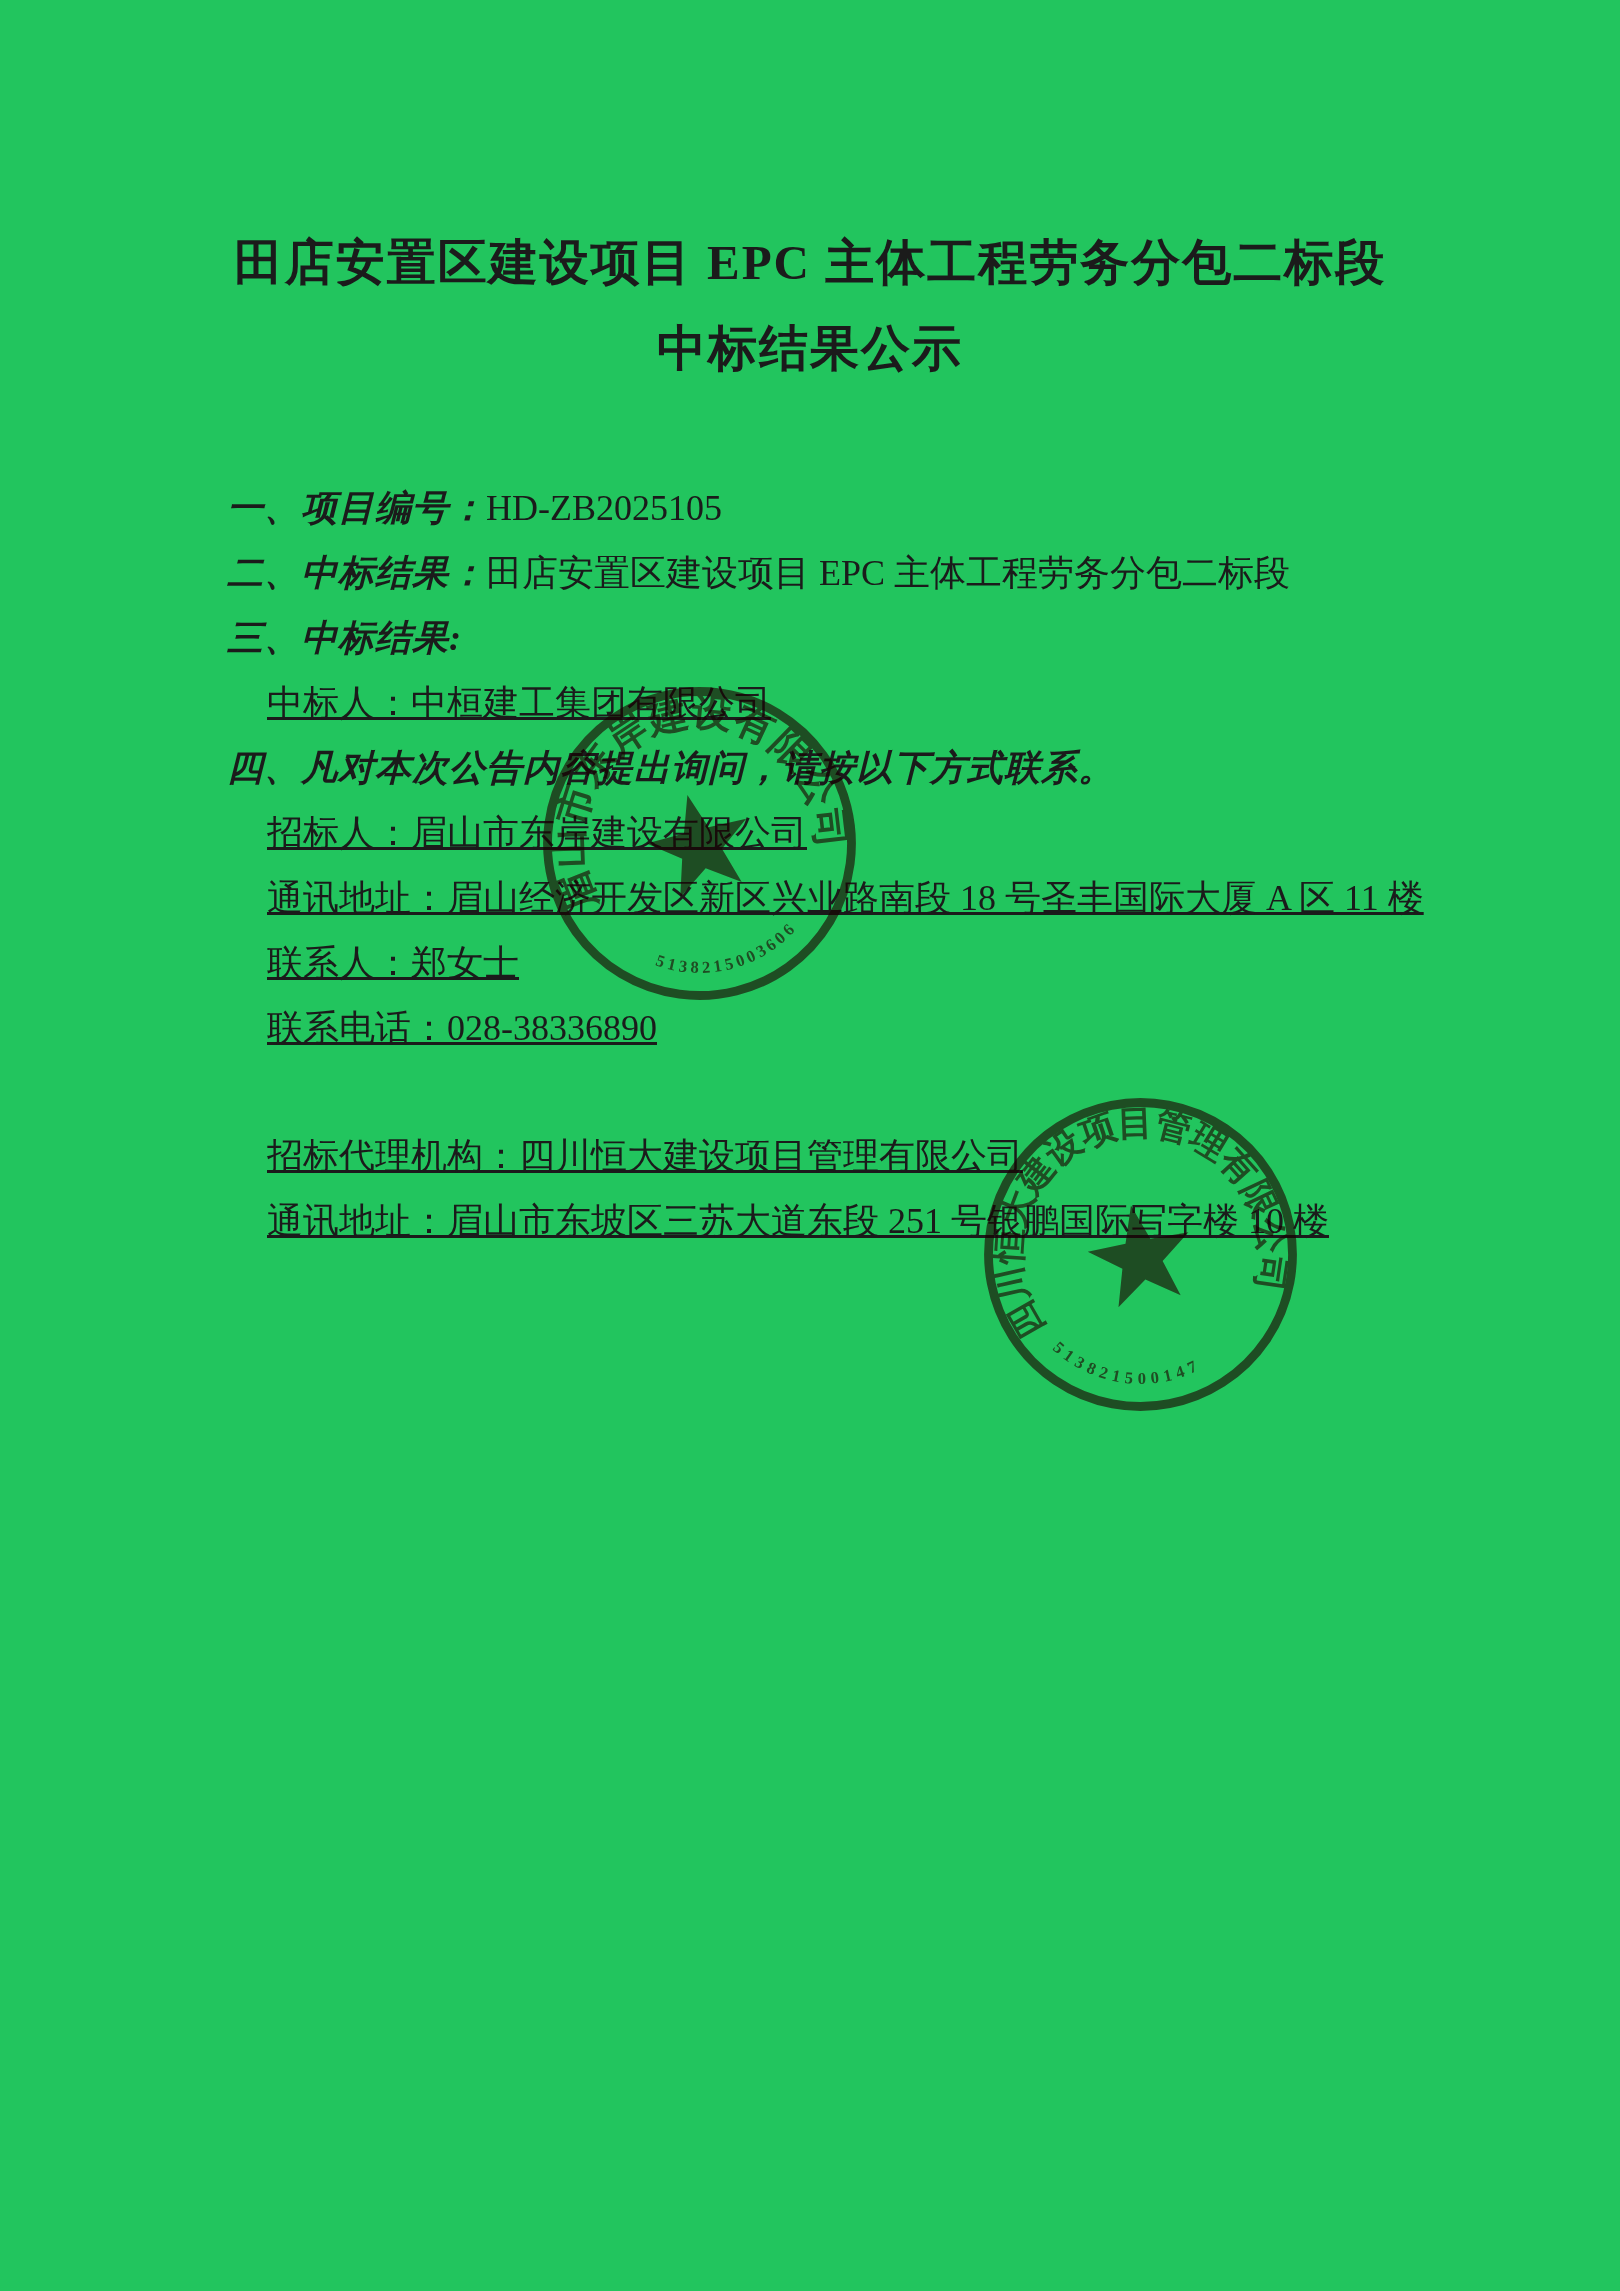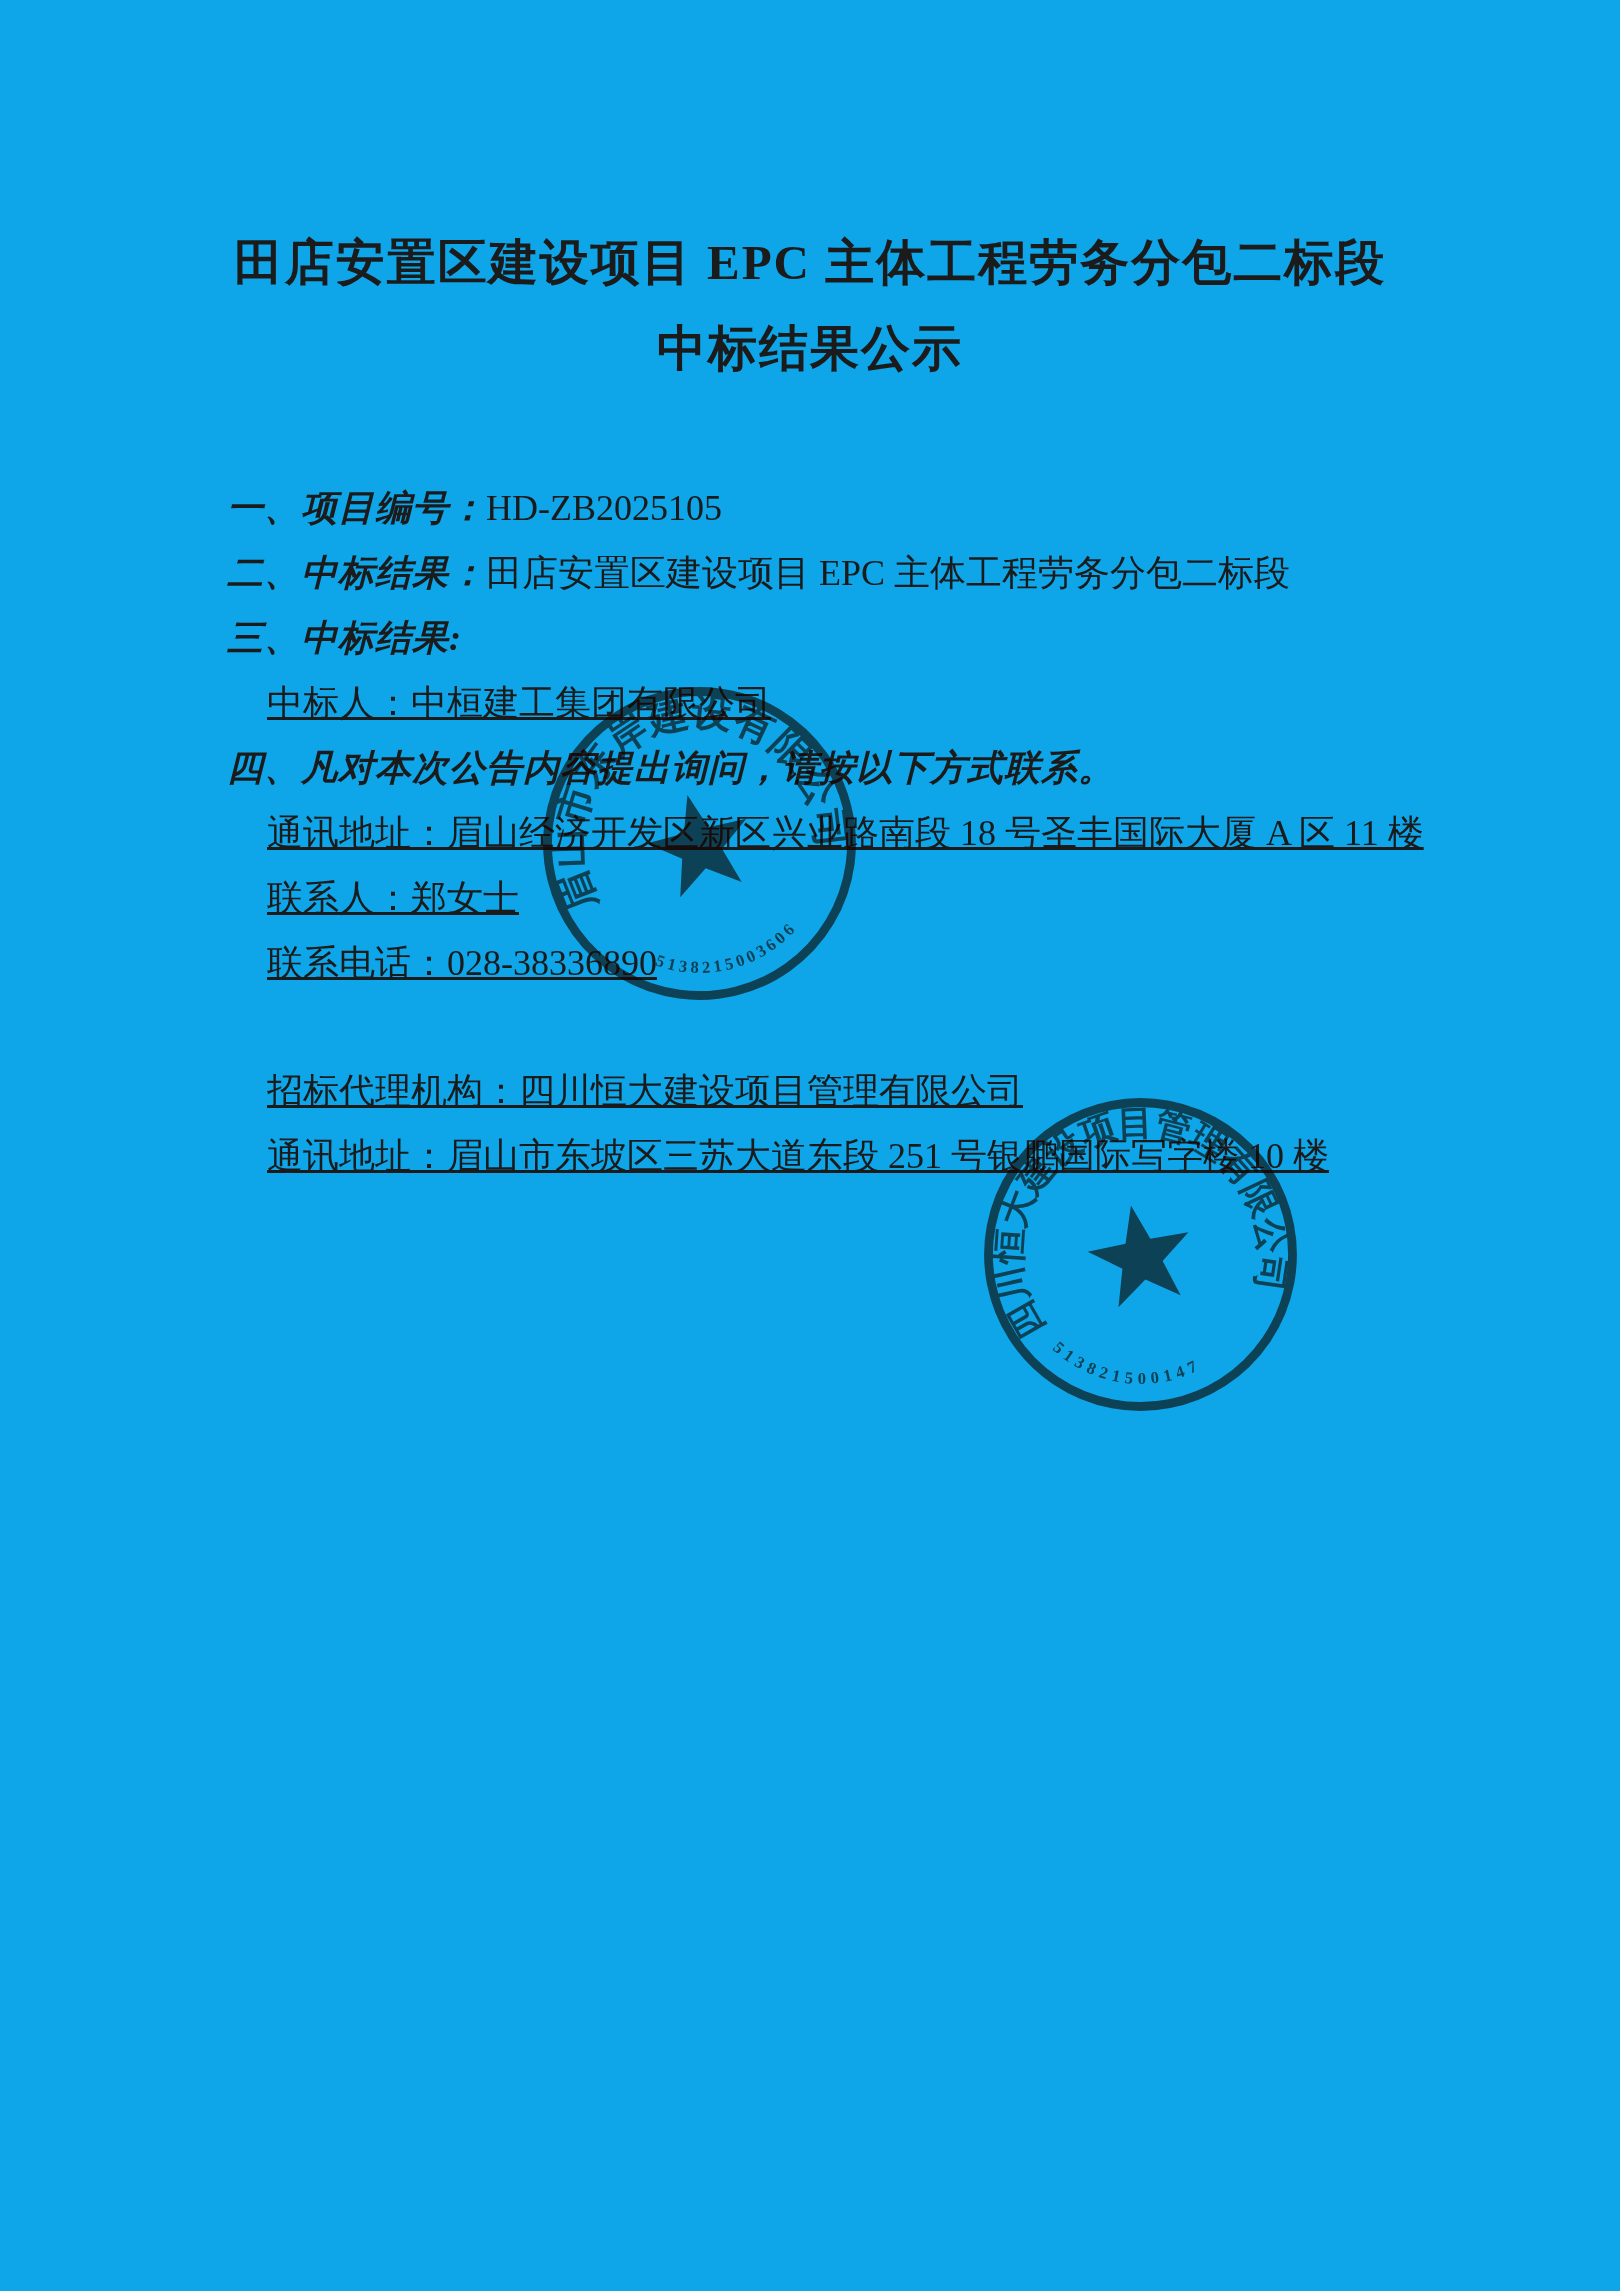--- a/index.html
+++ b/index.html
@@ -1,19 +1,19 @@
 <!DOCTYPE html>
 <html><head>
 <meta charset="utf-8">
 <style>
   html,body{margin:0;padding:0;background:#ffffff;}
   .page{
     position:relative;
     width:1620px;height:2292px;
-    background:#0ea5e9;
+    background:#22c55e;
     overflow:hidden;
     font-family:"Liberation Serif","DejaVu Serif",serif;
     color:#1b1b1b;
   }
   .title{
     position:absolute;top:220px;left:0;right:0;
     text-align:center;
     font-size:49px;line-height:86px;
     font-weight:bold;
     letter-spacing:2px;
@@ -50,20 +50,21 @@
     <div>田店安置区建设项目 EPC 主体工程劳务分包二标段</div>
     <div>中标结果公示</div>
   </div>
 
   <div class="body-block">
     <div class="line numbered"><span class="lbl">一、项目编号：</span><span>HD-ZB2025105</span></div>
     <div class="line numbered"><span class="lbl">二、中标结果：</span><span>田店安置区建设项目 EPC 主体工程劳务分包二标段</span></div>
     <div class="line numbered"><span class="lbl">三、中标结果:</span><span></span></div>
     <div class="line sub"><span>中标人：中桓建工集团有限公司</span></div>
     <div class="line numbered"><span class="lbl">四、凡对本次公告内容提出询问，请按以下方式联系。</span><span></span></div>
+    <div class="line sub"><span>招标人：眉山市东岸建设有限公司</span></div>
     <div class="line sub"><span>通讯地址：眉山经济开发区新区兴业路南段 18 号圣丰国际大厦 A 区 11 楼</span></div>
     <div class="line sub"><span>联系人：郑女士</span></div>
     <div class="line sub"><span>联系电话：028-38336890</span></div>
 
     <div class="spacer"></div>
 
     <div class="line sub"><span>招标代理机构：四川恒大建设项目管理有限公司</span></div>
     <div class="line sub"><span>通讯地址：眉山市东坡区三苏大道东段 251 号银鹏国际写字楼 10 楼</span></div>
   </div>
 

